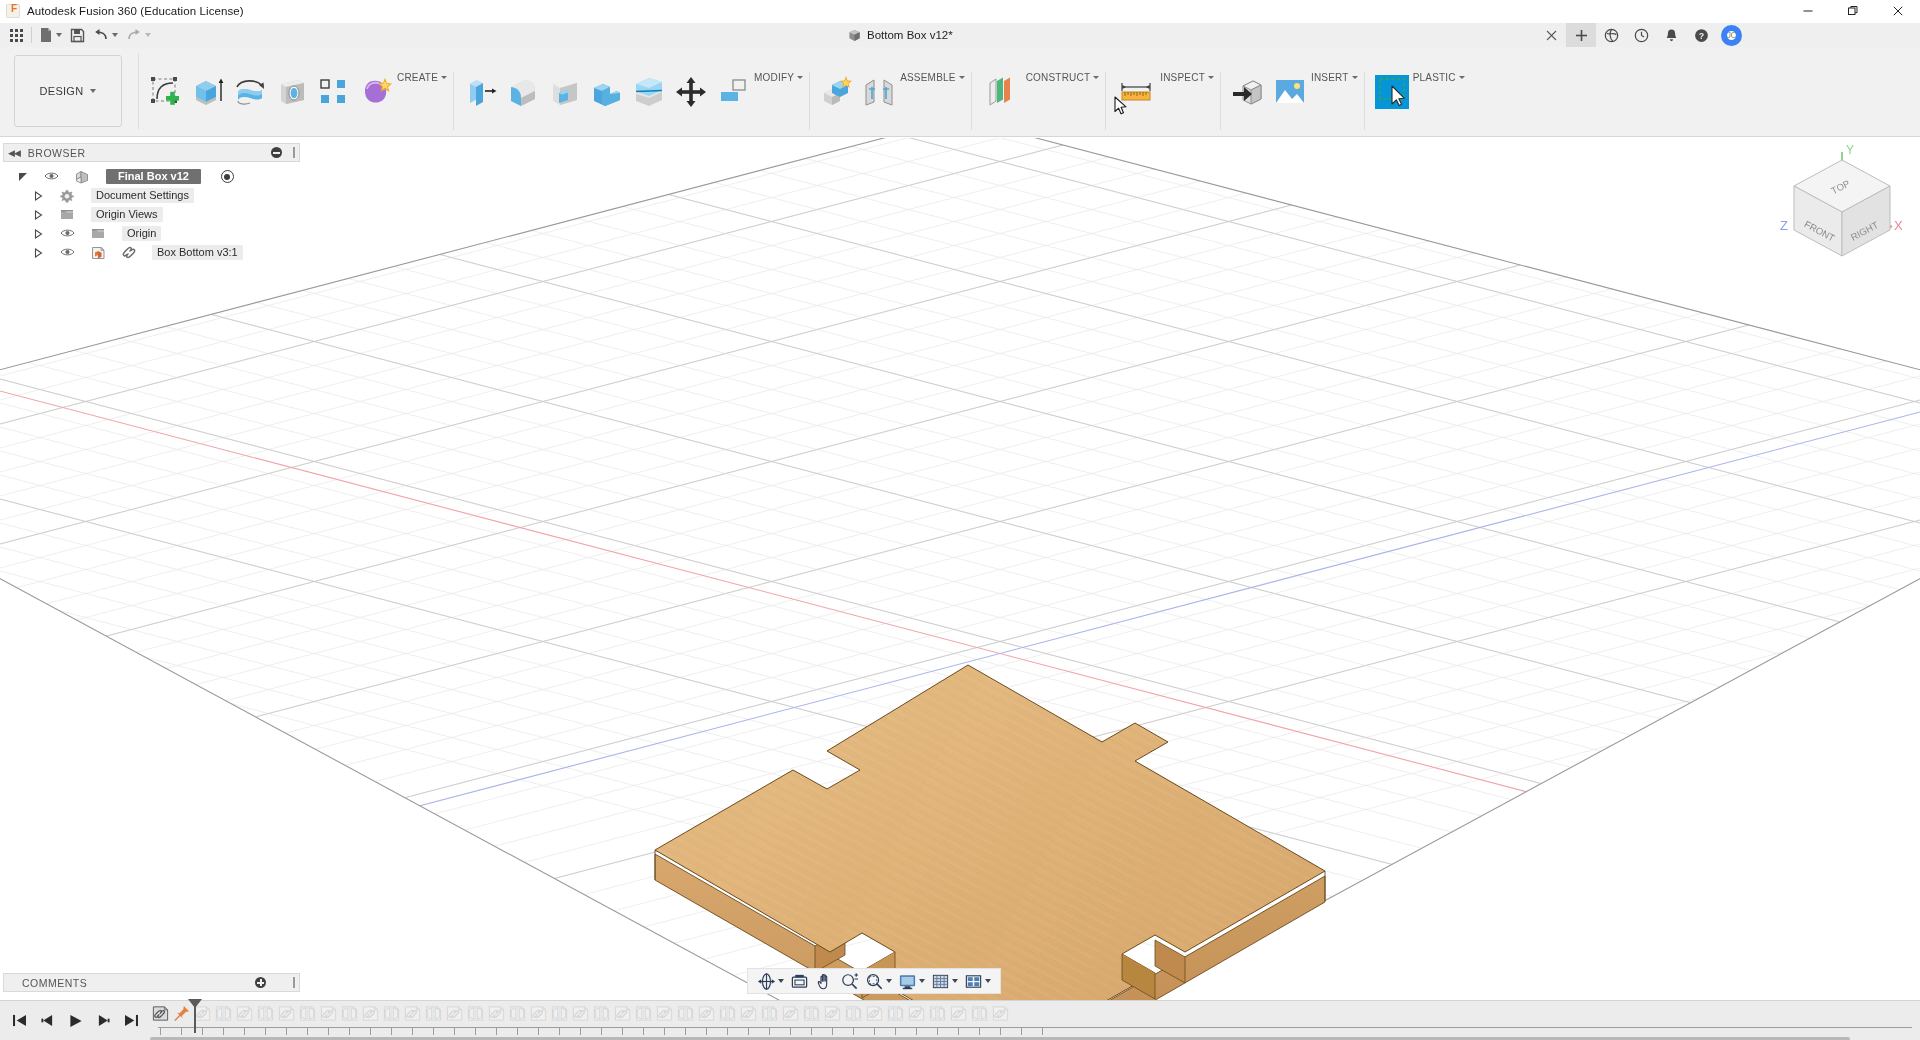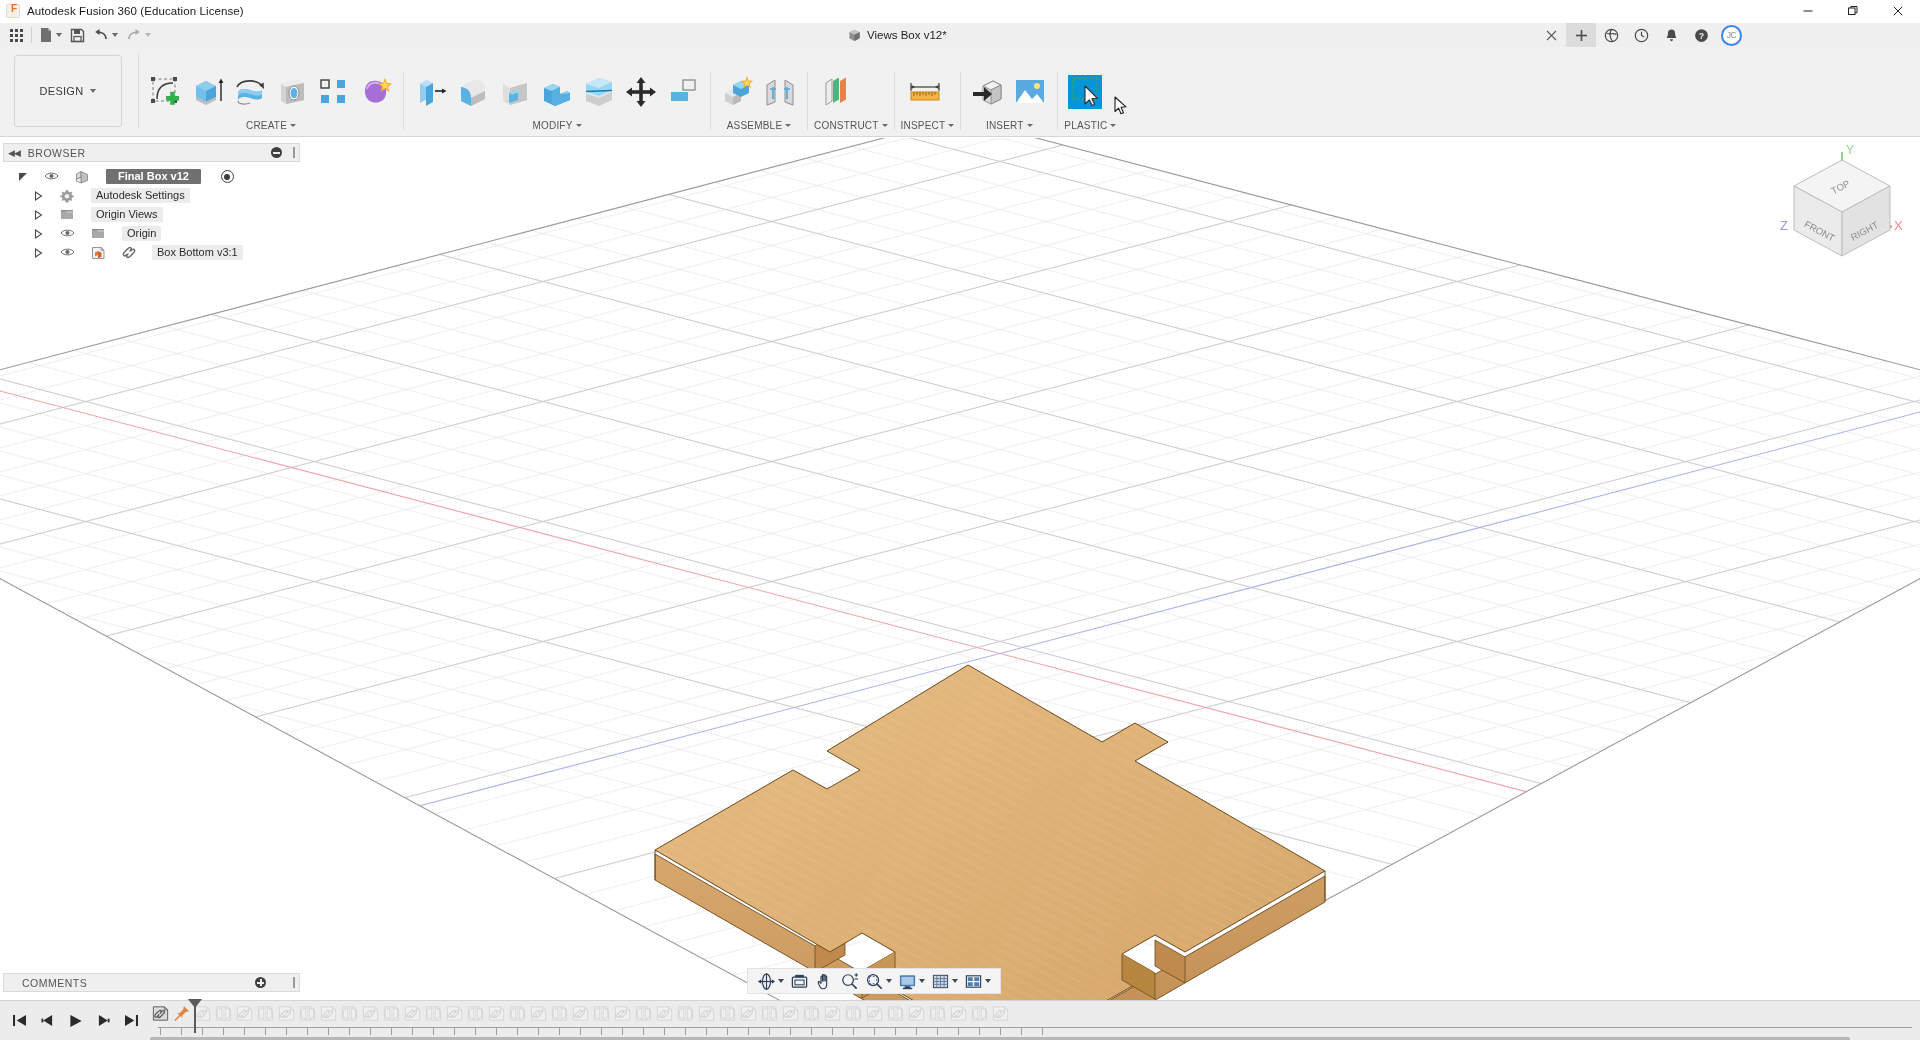--- a/index.html
+++ b/index.html
@@ -65,21 +65,21 @@
     position: absolute; top: 23px; right: 0; height: 24px;
     display: flex; align-items: center; gap: 0px; padding-right: 6px;
   }
   .tr-btn {
     width: 30px; height: 24px; display: flex; align-items: center; justify-content: center;
     color: #4a4a4a;
   }
   .tr-plus { background: #dcdcdc; }
   .avatar {
     width: 21px; height: 21px; border-radius: 50%; background: #fff;
-    border: 2px solid #3b82f6; display: flex; align-items: center; justify-content: center;
+    border: 6px solid #3b82f6; display: flex; align-items: center; justify-content: center;
     font-size: 8.5px; color: #8a8a8a; letter-spacing: -0.5px; margin-left: 5px;
     font-family: "Liberation Sans", sans-serif;
   }
 
   
   .ribbon {
     position: absolute; top: 47px; left: 0; width: 1920px; height: 90px;
     background: #f1f1f1; border-bottom: 1px solid #d6d6d6;
   }
   .design-box {
@@ -99,21 +99,21 @@
     font-size: 11px; color: #4d4d4d; padding: 0 14px; height: 18px;
     display: flex; align-items: center; letter-spacing: 0.25px; position: relative;
   }
   .ribtab.active { color: #0696d7; }
   .ribtab.active::after {
     content: ""; position: absolute; left: 6px; right: 6px; bottom: -4px;
     height: 4px; background: #0696d7;
   }
 
   .panels { position: absolute; left: 145px; top: 22px; height: 66px; display: flex; align-items: flex-start; }
-  .panel { display: flex; flex-direction: column; height: 66px; position: relative; }
+  .panel { display: flex; flex-direction: row; height: 66px; position: relative; }
   .panel-row { display: flex; align-items: flex-start; height: 48px; padding-top: 2px; }
   .panel-label {
     height: 16px; display: flex; align-items: center; justify-content: center; gap: 3px;
     font-size: 10px; color: #555; letter-spacing: 0.2px;
   }
   .tool {
     width: 42px; height: 46px; display: flex; align-items: flex-start; justify-content: center;
     padding-top: 4px;
   }
   .tool.wide { width: 48px; }
@@ -293,21 +293,21 @@
     </div>
   </div>
 
   <div class="tabstrip">
     <div class="doctab active">
       <svg class="tab-cubeicon" viewBox="0 0 14 14">
         <path d="M7 1 L12.5 3.6 L12.5 10 L7 13 L1.5 10 L1.5 3.6 Z" fill="#8e8e8e"></path>
         <path d="M7 1 L12.5 3.6 L7 6.3 L1.5 3.6 Z" fill="#c4c4c4"></path>
         <path d="M7 6.3 L12.5 3.6 L12.5 10 L7 13 Z" fill="#6e6e6e"></path>
       </svg>
-      <span>Views Box v12*</span>
+      <span>Bottom Box v12*</span>
     </div>
   </div>
 
   <div class="tabs-right">
     <div class="tr-btn">
       <svg width="11" height="11" viewBox="0 0 11 11">
         <line x1="1" y1="1" x2="10" y2="10" stroke="#5a5a5a" stroke-width="1.1"></line>
         <line x1="10" y1="1" x2="1" y2="10" stroke="#5a5a5a" stroke-width="1.1"></line>
       </svg>
     </div>
@@ -889,21 +889,21 @@
           <svg width="9" height="10" viewBox="0 0 9 10">
               <path d="M1.5 1 L7.5 5 L1.5 9 Z" fill="none" stroke="#4a4a4a" stroke-width="1.1"></path>
             </svg>
         </span>
         <span class="ricon">
           <svg width="14" height="14" viewBox="0 0 14 14">
             <path d="M7 1.2 L8.3 1.2 L8.7 3 L10 3.6 L11.5 2.6 L12.4 3.5 L11.4 5 L12 6.3 L13.8 6.7 L13.8 8 L12 8.4 L11.4 9.7 L12.4 11.2 L11.5 12.1 L10 11.1 L8.7 11.7 L8.3 13.5 L7 13.5 L5.7 13.5 L5.3 11.7 L4 11.1 L2.5 12.1 L1.6 11.2 L2.6 9.7 L2 8.4 L0.2 8 L0.2 6.7 L2 6.3 L2.6 5 L1.6 3.5 L2.5 2.6 L4 3.6 L5.3 3 L5.7 1.2 Z" fill="#9a9a9a"></path>
             <circle cx="7" cy="7.3" r="2.3" fill="#efefef"></circle>
           </svg>
         </span>
-        <span class="nlabel">Autodesk Settings</span>
+        <span class="nlabel">Document Settings</span>
       </div>
 
       <div class="tnode" style="padding-left:30px">
         <span class="twist">
           <svg width="9" height="10" viewBox="0 0 9 10">
               <path d="M1.5 1 L7.5 5 L1.5 9 Z" fill="none" stroke="#4a4a4a" stroke-width="1.1"></path>
             </svg>
         </span>
         <span class="ricon">
           <svg width="14" height="13" viewBox="0 0 14 13">

